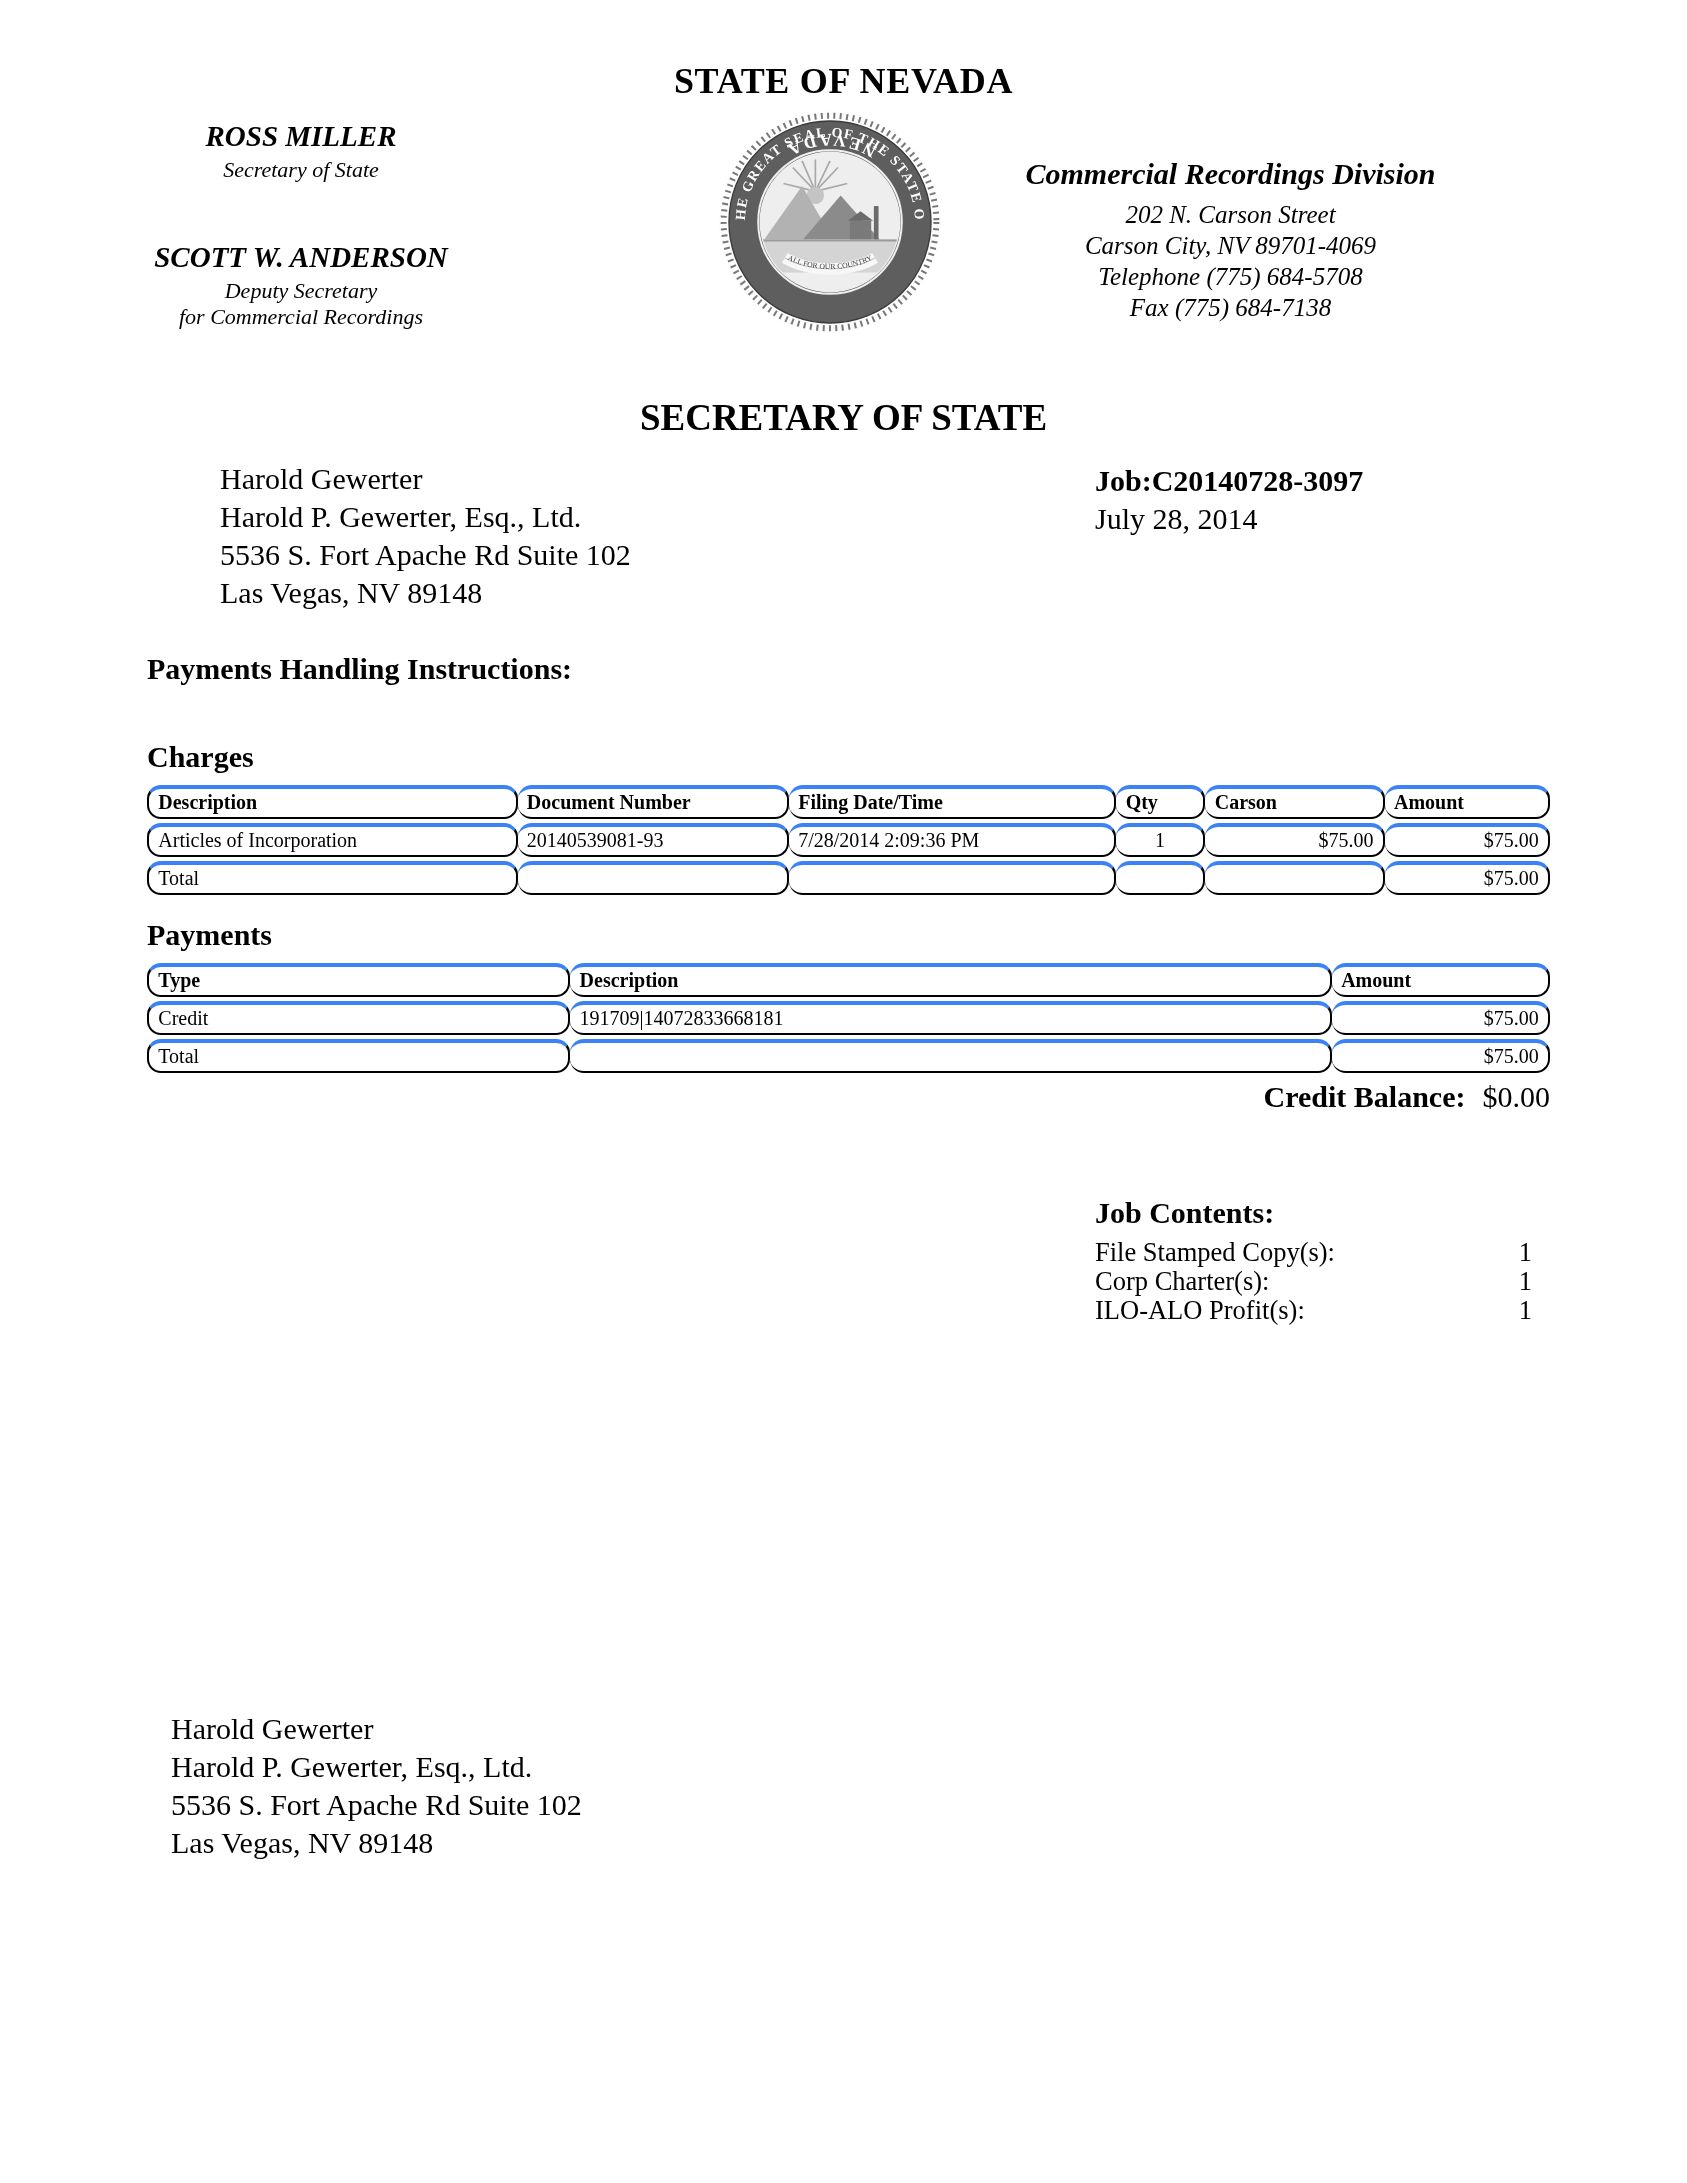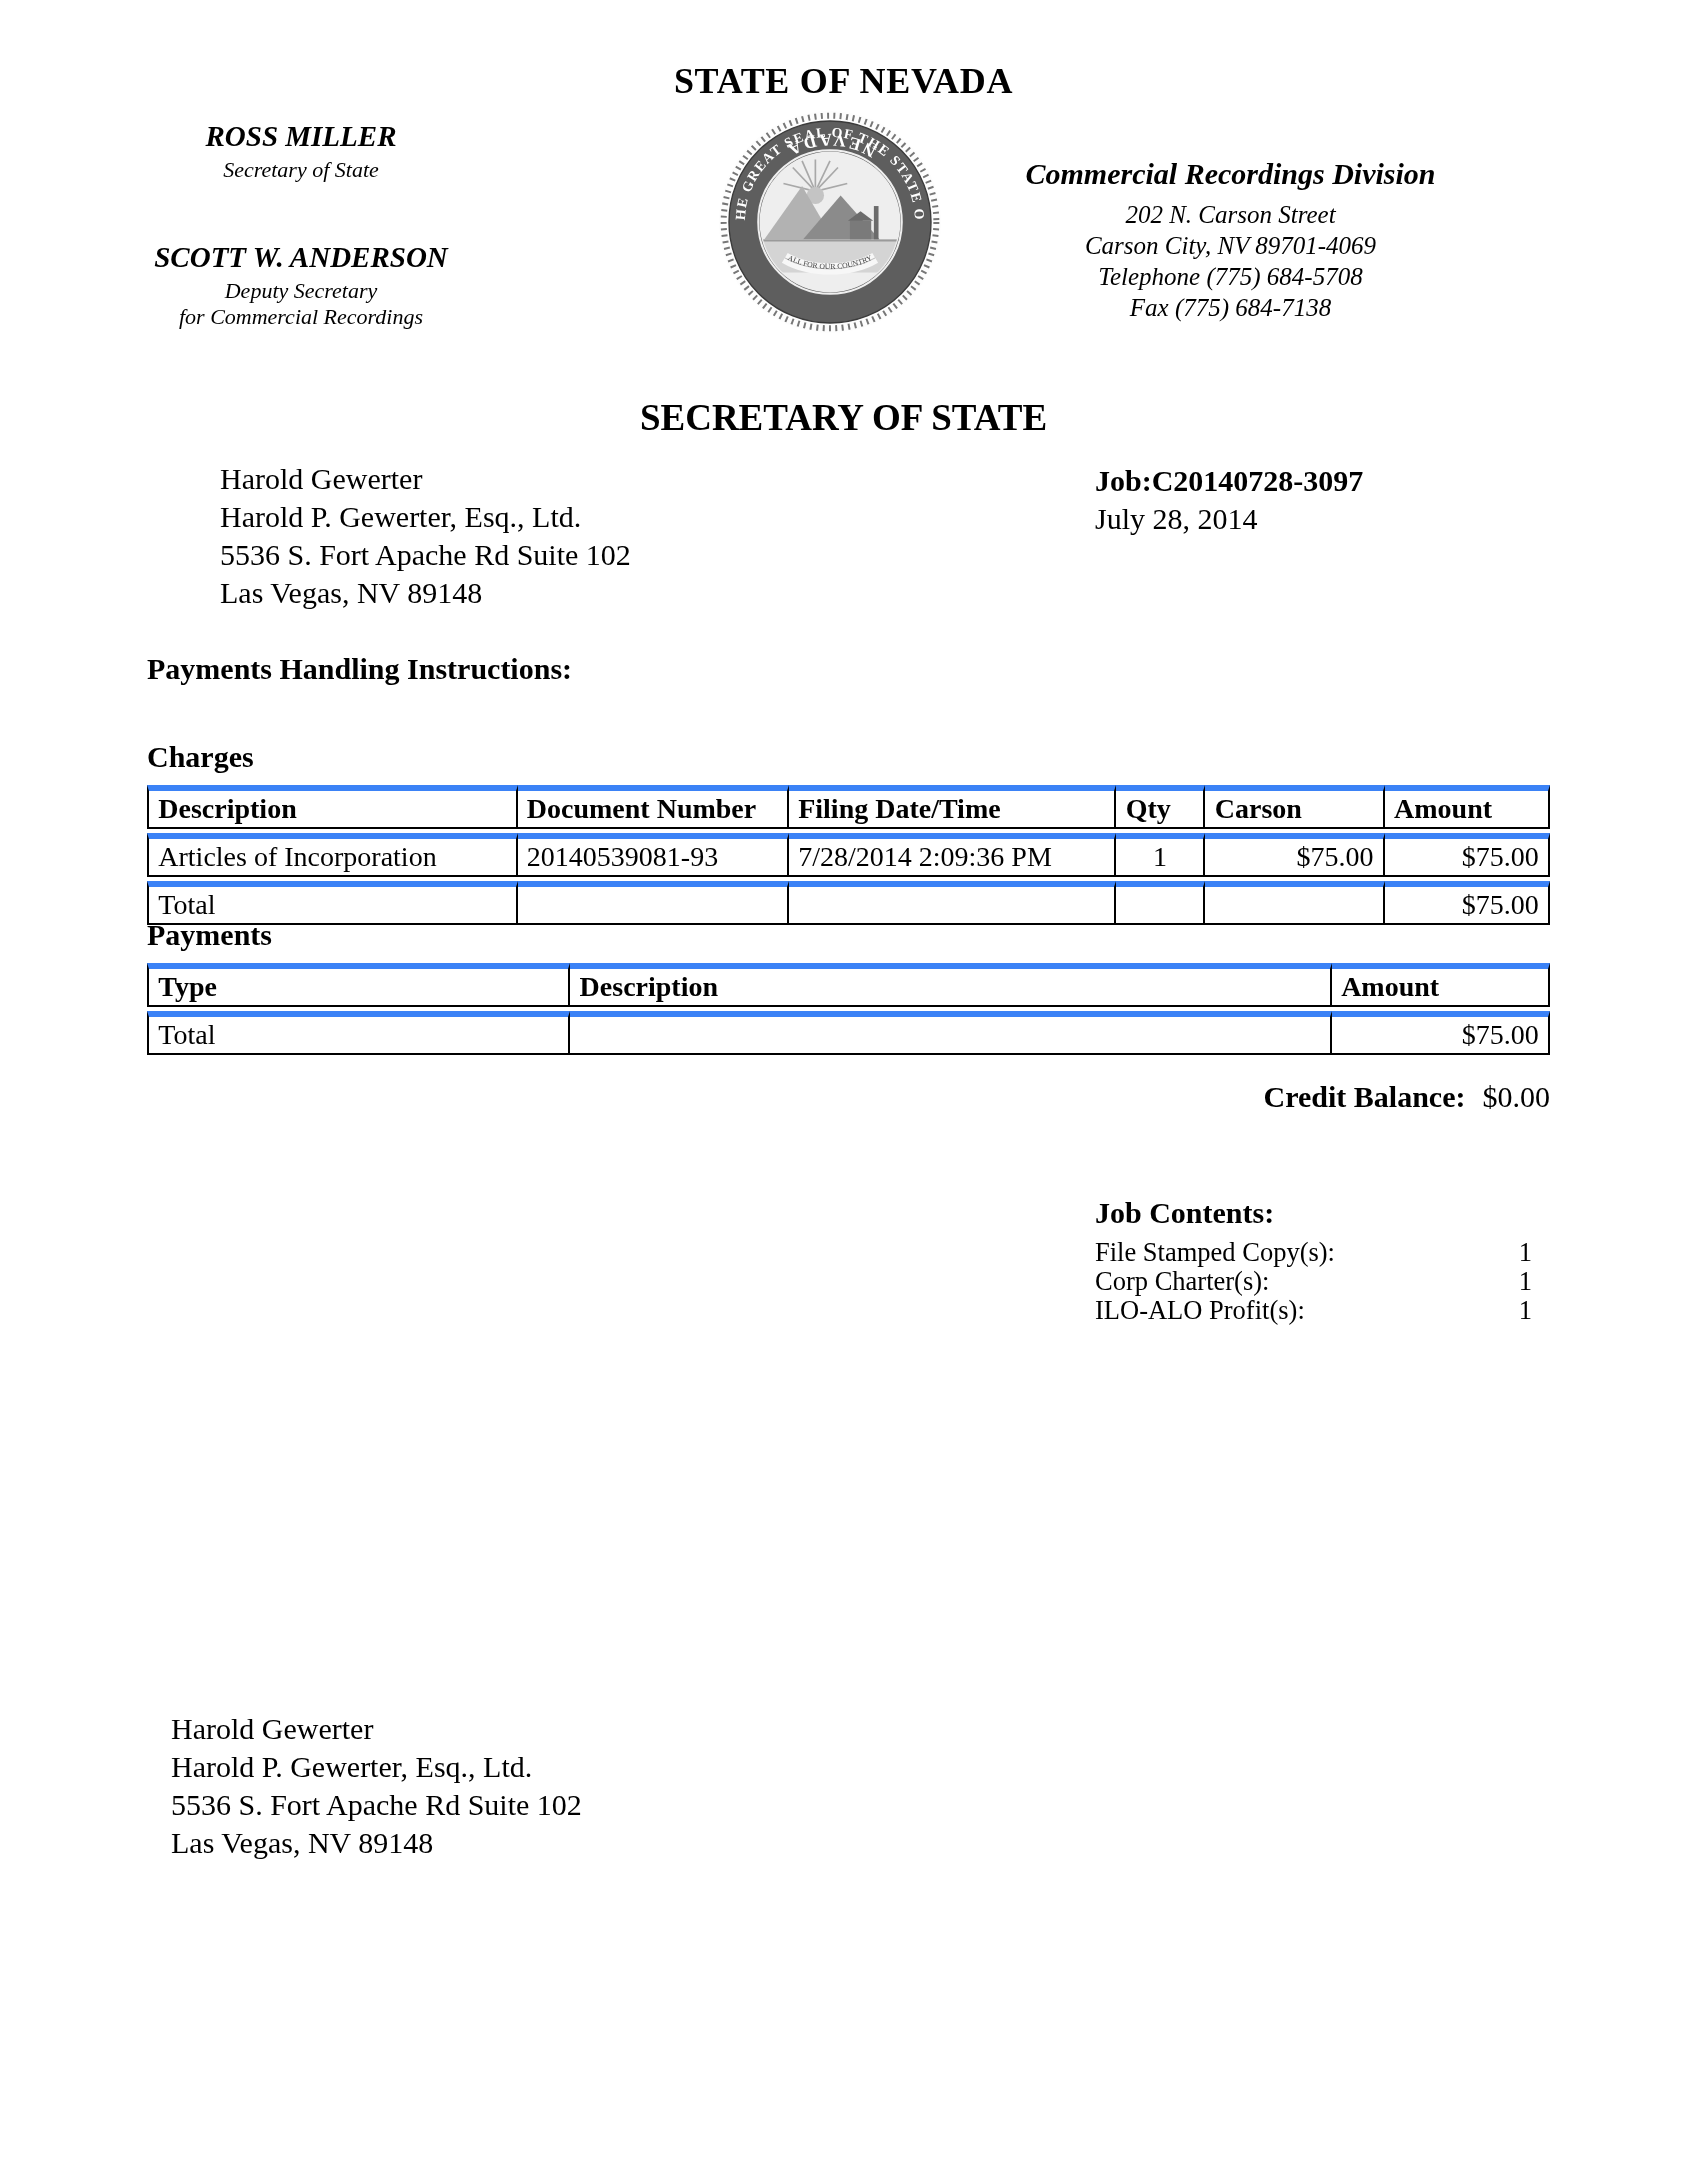--- a/index.html
+++ b/index.html
@@ -47,23 +47,23 @@
   .section { position:absolute; left:147px; width:1403px; }
   .charges-section { top:740px; }
   .payments-section { top:918px; }
   .section-heading { font-size:30px; font-weight:bold; margin-bottom:6.6px; }
 
   table.data-table {
     width:1403px; table-layout:fixed;
     border-collapse:separate; border-spacing:0 4px;
   }
   table.data-table th, table.data-table td {
-    border-top:6px solid #3b82f6; border-bottom:2px solid #000; border-right:2px solid #000;
-    padding:2px 9.3px; font-size:28px; height:34px;
-    text-align:left; vertical-align:middle; overflow:hidden; white-space:nowrap;
+    border-top:4px solid #3b82f6; border-bottom:2px solid #000; border-right:2px solid #000;
+    padding:2px 9.3px; font-size:20px; height:34px;
+    text-align:left; vertical-align:middle; overflow:hidden; white-space:nowrap;border-radius:14px;
   }
   table.data-table th:first-child, table.data-table td:first-child { border-left:2px solid #000; }
   table.data-table th { font-weight:bold; }
   .cell-right { text-align:right !important; }
   .cell-center { text-align:center !important; }
 
   .credit-balance { position:absolute; left:147px; top:1080px; width:1403px; text-align:right; font-size:30px; }
   .credit-balance-label { font-weight:bold;margin-left:36px; }
   .credit-balance-value { margin-left:17px; }
 
@@ -220,20 +220,25 @@
       </colgroup>
       <thead>
         <tr>
           <th>Type</th>
           <th>Description</th>
           <th>Amount</th>
         </tr>
       </thead>
       <tbody>
         <tr>
+          <td>Credit</td>
+          <td>191709|14072833668181</td>
+          <td class="cell-right">$75.00</td>
+        </tr>
+        <tr>
           <td>Total</td>
           <td></td>
           <td class="cell-right">$75.00</td>
         </tr>
       </tbody>
     </table>
   </div>
 
   <div class="credit-balance">
     <span class="credit-balance-label">Credit Balance:</span><span class="credit-balance-value">$0.00</span>

